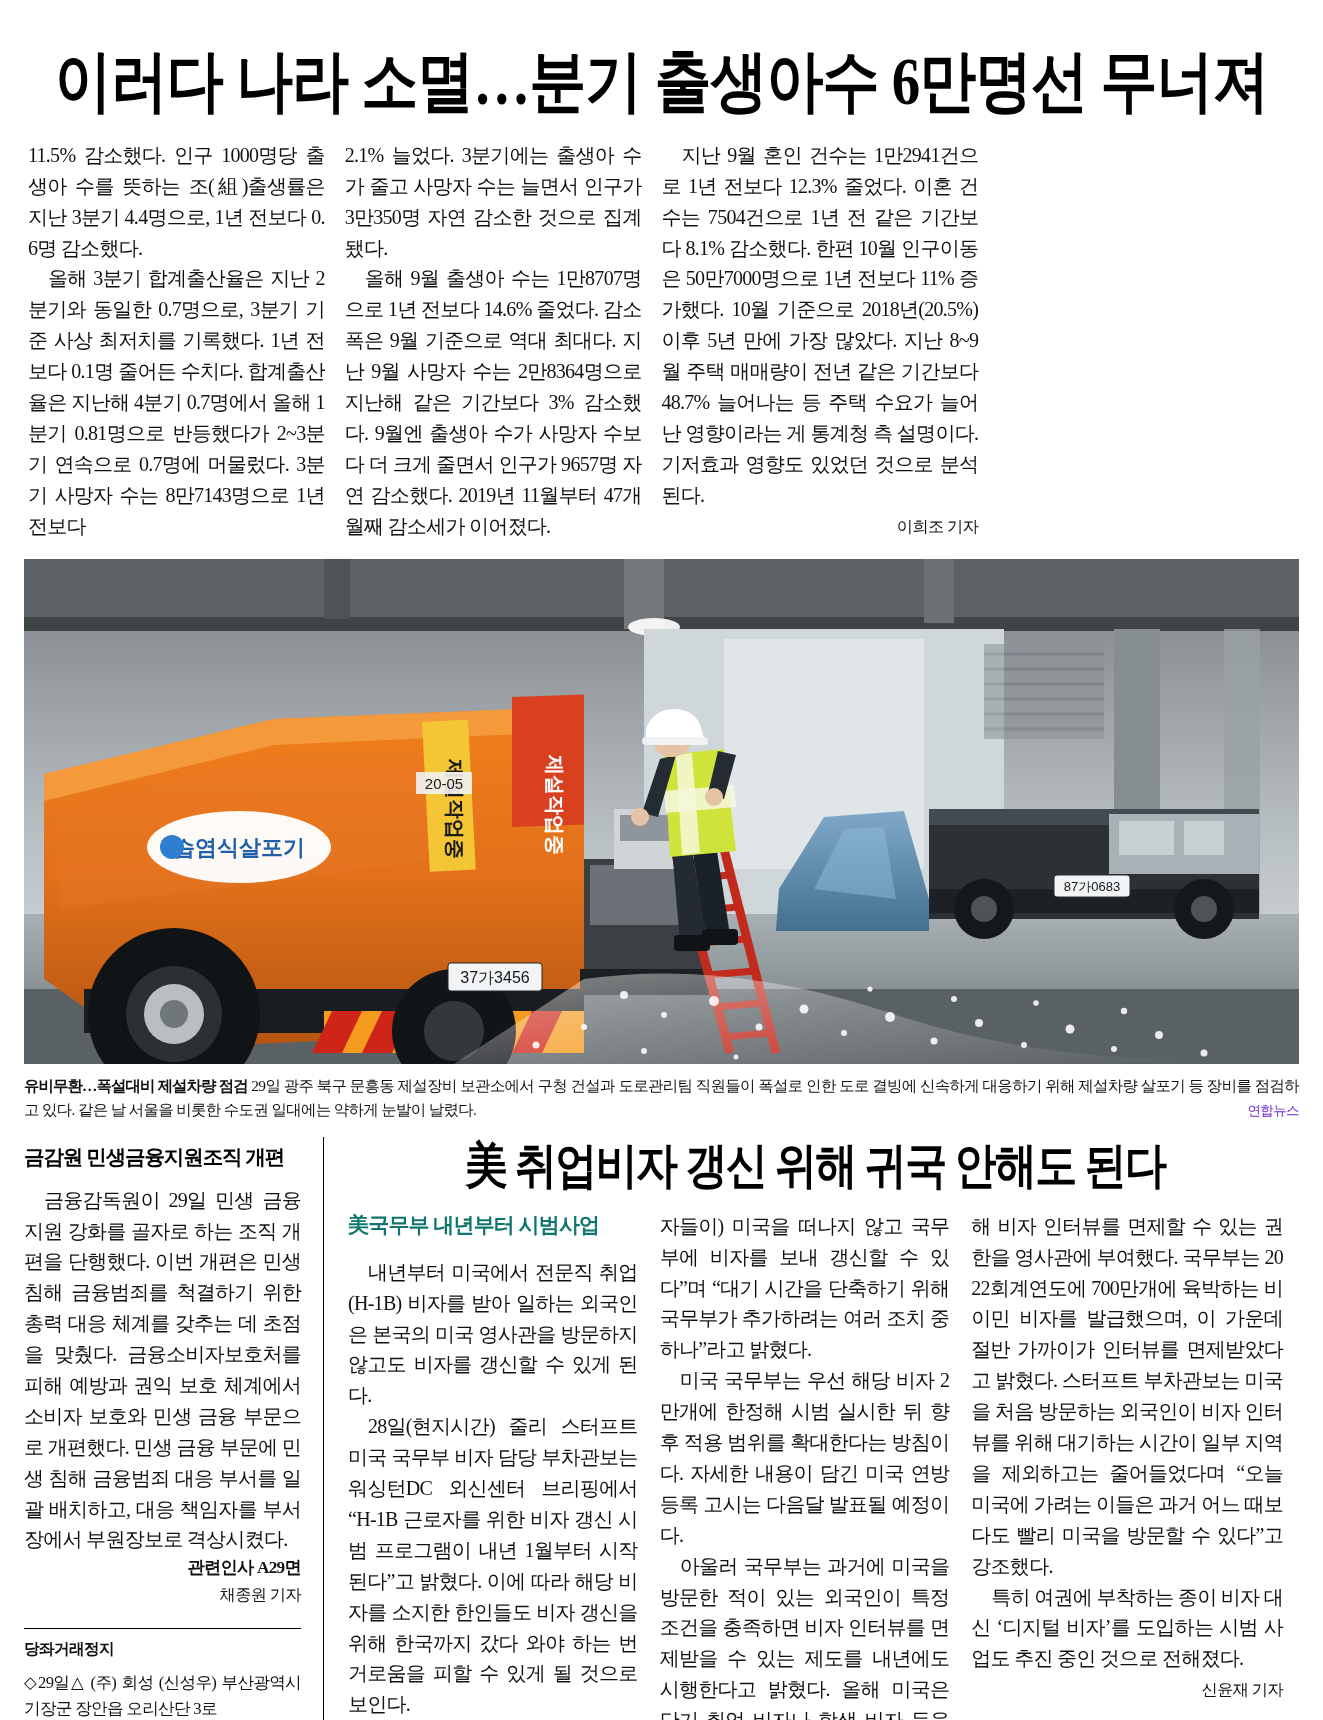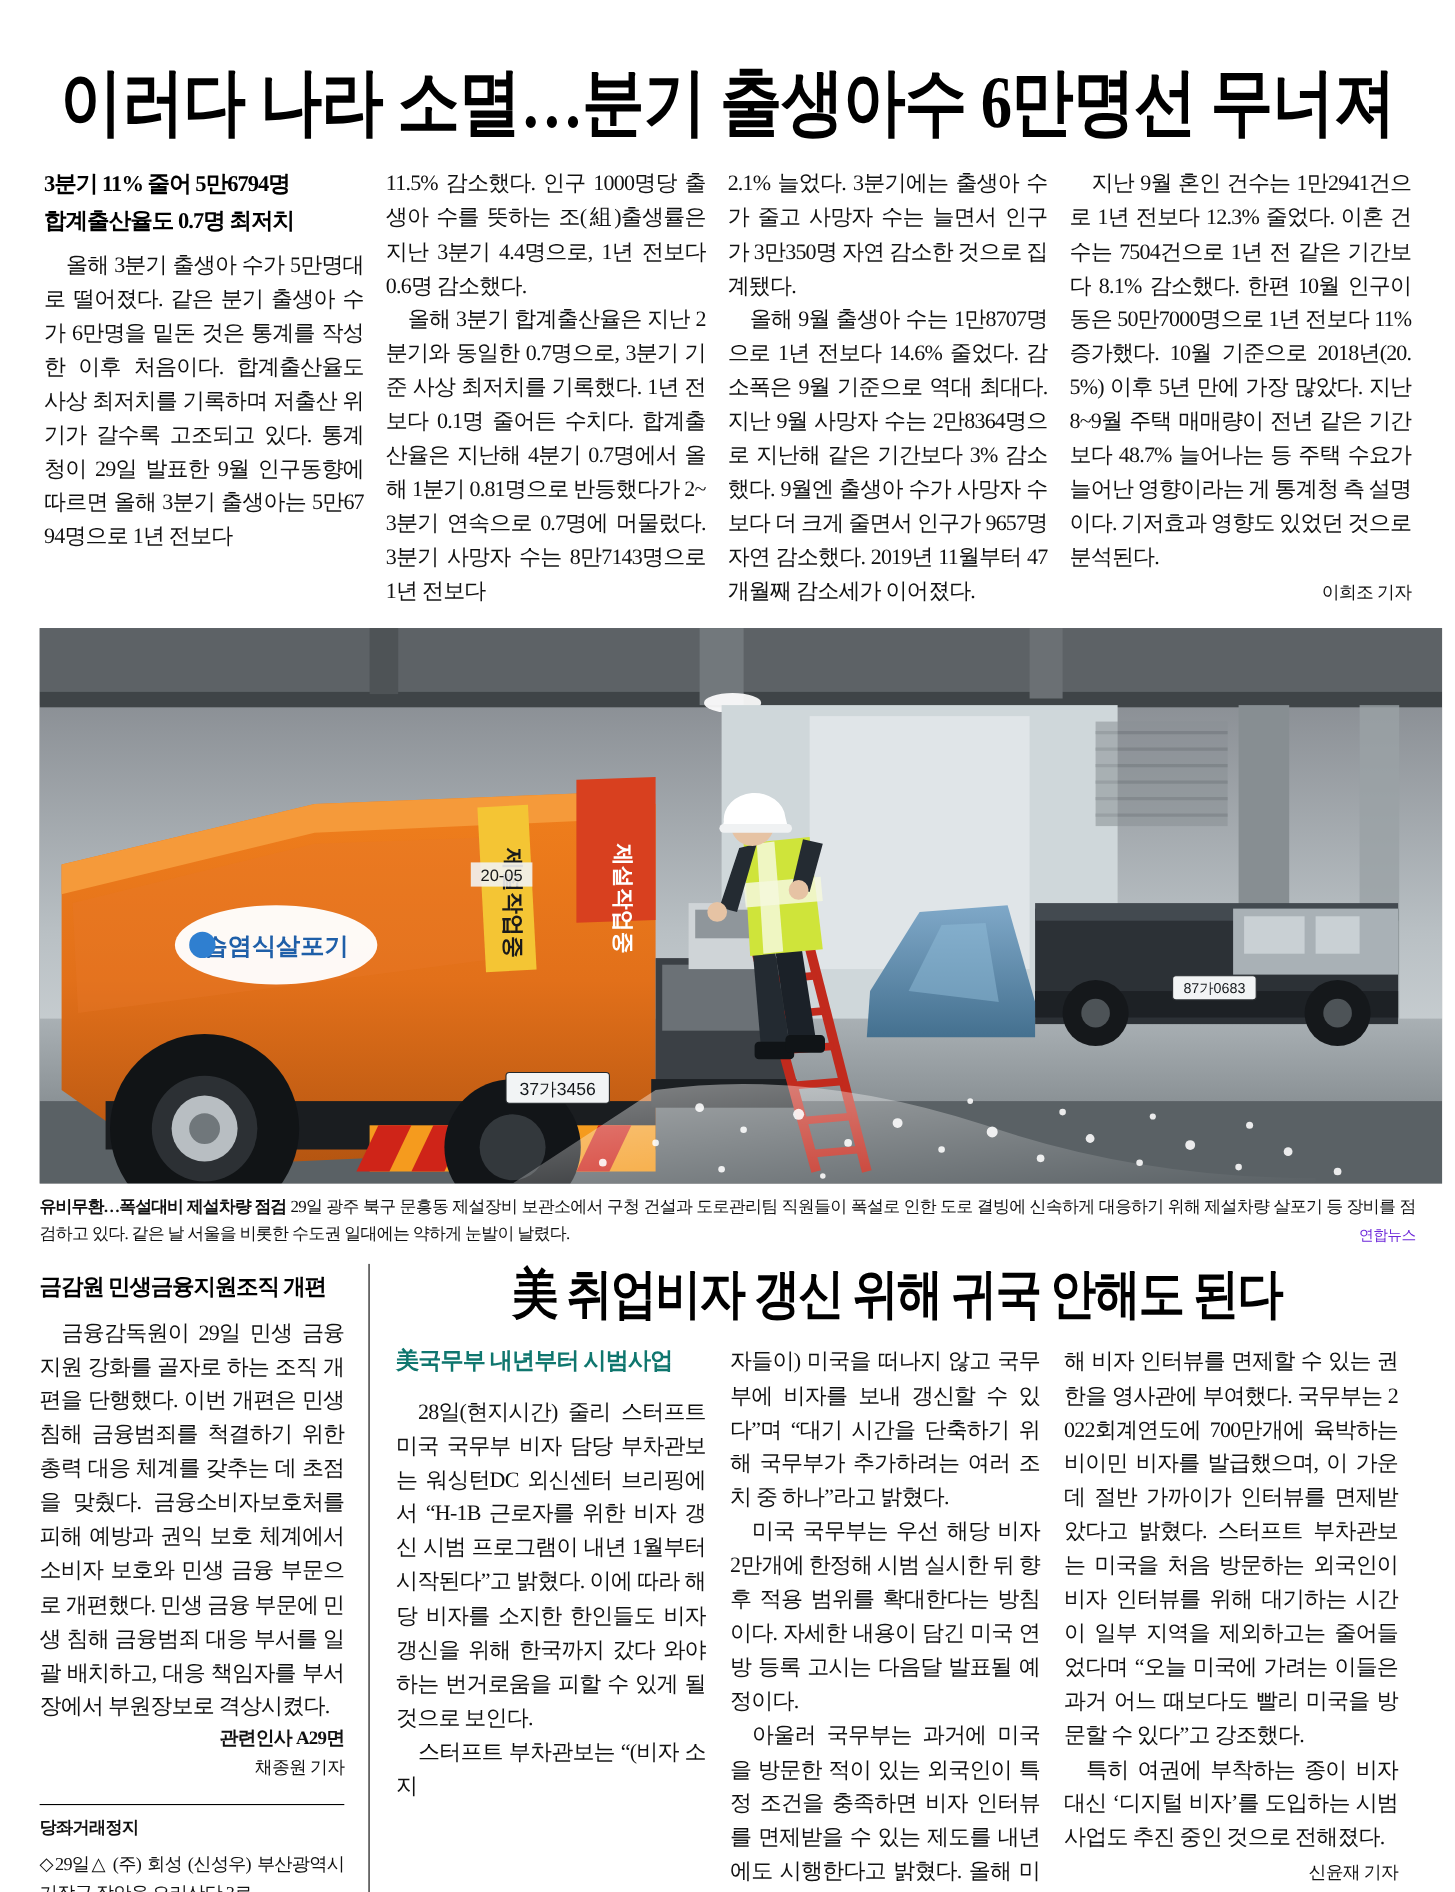--- a/index.html
+++ b/index.html
@@ -11,21 +11,21 @@
     width: 1323px;
     height: 1720px;
     font-family: "Liberation Serif", "DejaVu Serif", serif;
     color: #111111;
     overflow: hidden;
   }
   .page {
     position: relative;
     width: 1323px;
     height: 1679px;
-    padding: 12px;
+    padding: 0;
     box-sizing: border-box;
   }
 
   
   .top-story {
     padding: 30px 28px 0 28px;
   }
   .main-headline {
     font-family: "Liberation Serif", "DejaVu Serif", serif;
     font-size: 57px;
@@ -198,27 +198,20 @@
 <body>
 
 <div class="page">
 
   <div class="top-story">
 
     <h1 class="main-headline">이러다 나라 소멸…분기 출생아수  6만명선 무너져</h1>
 
     <div class="cols-4">
 
-      <div class="col">
-        <div class="subhead">
-          <div>3분기 11% 줄어 5만6794명</div>
-          <div>합계출산율도 0.7명 최저치</div>
-        </div>
-        <p class="body">올해 3분기 출생아 수가 5만명대로 떨어졌다. 같은 분기 출생아 수가 6만명을 밑돈 것은 통계를 작성한 이후 처음이다. 합계출산율도 사상 최저치를 기록하며 저출산 위기가 갈수록 고조되고 있다. 통계청이 29일 발표한 9월 인구동향에 따르면 올해 3분기 출생아는 5만6794명으로 1년 전보다</p>
-      </div>
 
       <div class="col">
         <p class="body cont">11.5% 감소했다. 인구 1000명당 출생아 수를 뜻하는 조(組)출생률은 지난 3분기 4.4명으로, 1년 전보다 0.6명 감소했다.</p>
         <p class="body">올해 3분기 합계출산율은 지난 2분기와 동일한 0.7명으로, 3분기 기준 사상 최저치를 기록했다. 1년 전보다 0.1명 줄어든 수치다. 합계출산율은 지난해 4분기 0.7명에서 올해 1분기 0.81명으로 반등했다가 2~3분기 연속으로 0.7명에 머물렀다. 3분기 사망자 수는 8만7143명으로 1년 전보다</p>
       </div>
 
       <div class="col">
         <p class="body cont">2.1% 늘었다. 3분기에는 출생아 수가 줄고 사망자 수는 늘면서 인구가 3만350명 자연 감소한 것으로 집계됐다.</p>
         <p class="body">올해 9월 출생아 수는 1만8707명으로 1년 전보다 14.6% 줄었다. 감소폭은 9월 기준으로 역대 최대다. 지난 9월 사망자 수는 2만8364명으로 지난해 같은 기간보다 3% 감소했다. 9월엔 출생아 수가 사망자 수보다 더 크게 줄면서 인구가 9657명 자연 감소했다. 2019년 11월부터 47개월째 감소세가 이어졌다.</p>
       </div>
@@ -453,20 +446,21 @@
       <div class="notice-title">당좌거래정지</div>
       <div class="notice-body">◇29일△ (주) 회성 (신성우) 부산광역시 기장군 장안읍 오리산단 3로</div>
     </div>
 
     <div class="lower-right">
       <h2 class="second-headline">美 취업비자 갱신 위해 귀국 안해도 된다</h2>
 
       <div class="cols-3">
         <div class="col">
           <div class="sub-kicker">美국무부 내년부터 시범사업</div>
+          <p class="body">내년부터 미국에서 전문직 취업(H-1B) 비자를 받아 일하는 외국인은 본국의 미국 영사관을 방문하지 않고도 비자를 갱신할 수 있게 된다.</p>
           <p class="body">28일(현지시간) 줄리 스터프트 미국 국무부 비자 담당 부차관보는 워싱턴DC 외신센터 브리핑에서 “H-1B 근로자를 위한 비자 갱신 시범 프로그램이 내년 1월부터 시작된다”고 밝혔다. 이에 따라 해당 비자를 소지한 한인들도 비자 갱신을 위해 한국까지 갔다 와야 하는 번거로움을 피할 수 있게 될 것으로 보인다.</p>
           <p class="body">스터프트 부차관보는 “(비자 소지</p>
         </div>
         <div class="col">
           <p class="body cont">자들이) 미국을 떠나지 않고 국무부에 비자를 보내 갱신할 수 있다”며 “대기 시간을 단축하기 위해 국무부가 추가하려는 여러 조치 중 하나”라고 밝혔다.</p>
           <p class="body">미국 국무부는 우선 해당 비자 2만개에 한정해 시범 실시한 뒤 향후 적용 범위를 확대한다는 방침이다. 자세한 내용이 담긴 미국 연방 등록 고시는 다음달 발표될 예정이다.</p>
           <p class="body">아울러 국무부는 과거에 미국을 방문한 적이 있는 외국인이 특정 조건을 충족하면 비자 인터뷰를 면제받을 수 있는 제도를 내년에도 시행한다고 밝혔다. 올해 미국은 단기 취업 비자나 학생 비자 등을 신청하는 외국인에 대</p>
         </div>
         <div class="col">
           <p class="body cont">해 비자 인터뷰를 면제할 수 있는 권한을 영사관에 부여했다. 국무부는 2022회계연도에 700만개에 육박하는 비이민 비자를 발급했으며, 이 가운데 절반 가까이가 인터뷰를 면제받았다고 밝혔다. 스터프트 부차관보는 미국을 처음 방문하는 외국인이 비자 인터뷰를 위해 대기하는 시간이 일부 지역을 제외하고는 줄어들었다며 “오늘 미국에 가려는 이들은 과거 어느 때보다도 빨리 미국을 방문할 수 있다”고 강조했다.</p>

